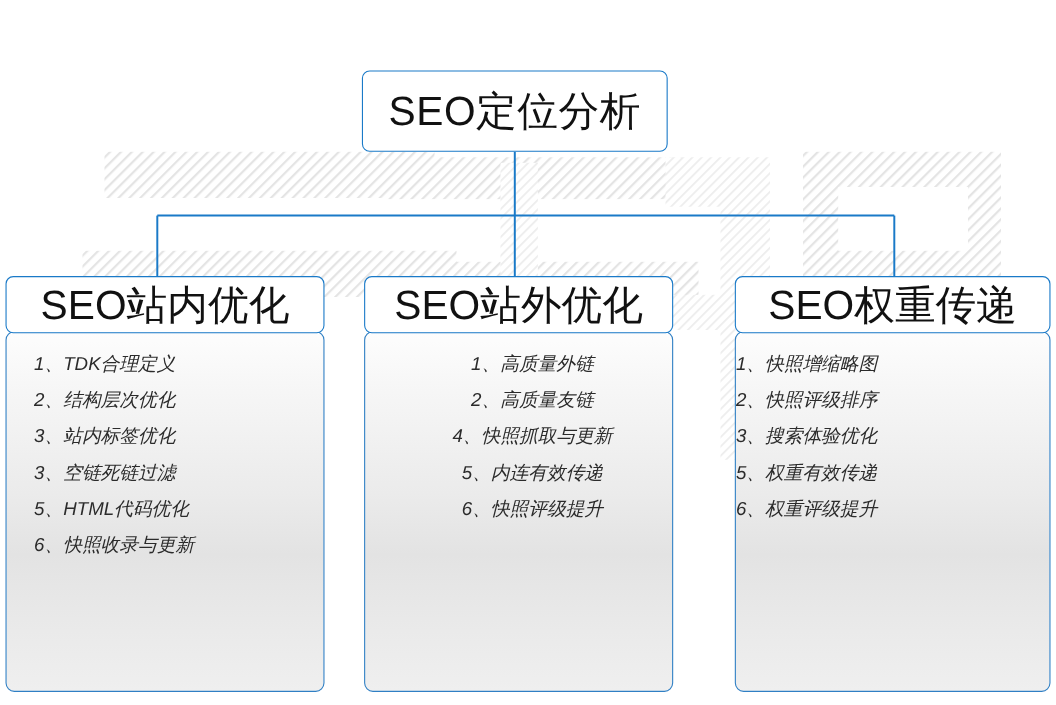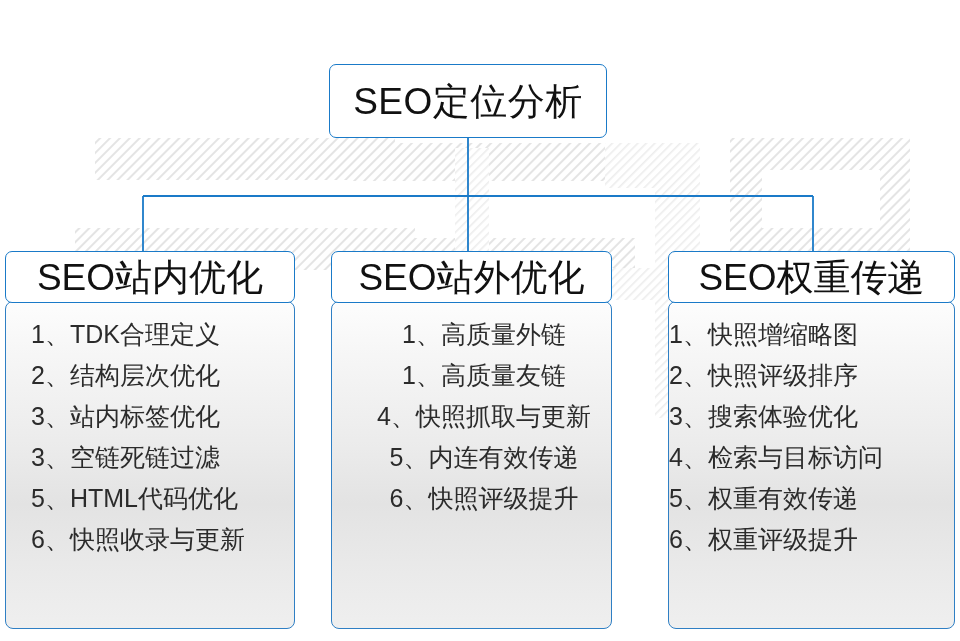--- a/index.html
+++ b/index.html
@@ -118,26 +118,27 @@
   .col-1 .col-body { height: 328px; }
   .col-2 .col-body { height: 328px; }
   .col-3 .col-body { height: 328px; }
 
   .item-list {
     list-style: none;
     margin: 0;
     padding: 0;
   }
   .item-row {
-    font-size: 25px;
+    font-size: 17px;
     color: #2b2b2b;
     line-height: 1;
     padding: 0 0 16px 0;
     white-space: nowrap;
     display: block;
+    font-style: italic;
   }
   .col-1 .item-list { padding-left: 25px; }
   .col-2 .item-list { padding-left: 25px; text-align: center; }
   .col-3 .item-list { }
   .item-row:last-child { padding-bottom: 0; }
 </style>
 </head>
 <body>
 
 <div id="canvas">
@@ -216,37 +217,36 @@
     </div>
   </div>
 
   <div class="column col-2">
     <div class="col-header">
       <span class="col-header-text">SEO站外优化</span>
     </div>
     <div class="col-body">
       <ul class="item-list">
         <li class="item-row">1、高质量外链</li>
-        <li class="item-row">1、高质量友链</li>
+        <li class="item-row">2、高质量友链</li>
         <li class="item-row">4、快照抓取与更新</li>
         <li class="item-row">5、内连有效传递</li>
         <li class="item-row">6、快照评级提升</li>
       </ul>
     </div>
   </div>
 
   <div class="column col-3">
     <div class="col-header">
       <span class="col-header-text">SEO权重传递</span>
     </div>
     <div class="col-body">
       <ul class="item-list">
         <li class="item-row">1、快照增缩略图</li>
         <li class="item-row">2、快照评级排序</li>
         <li class="item-row">3、搜索体验优化</li>
-        <li class="item-row">4、检索与目标访问</li>
         <li class="item-row">5、权重有效传递</li>
         <li class="item-row">6、权重评级提升</li>
       </ul>
     </div>
   </div>
 
 </div>
 
 </body></html>

